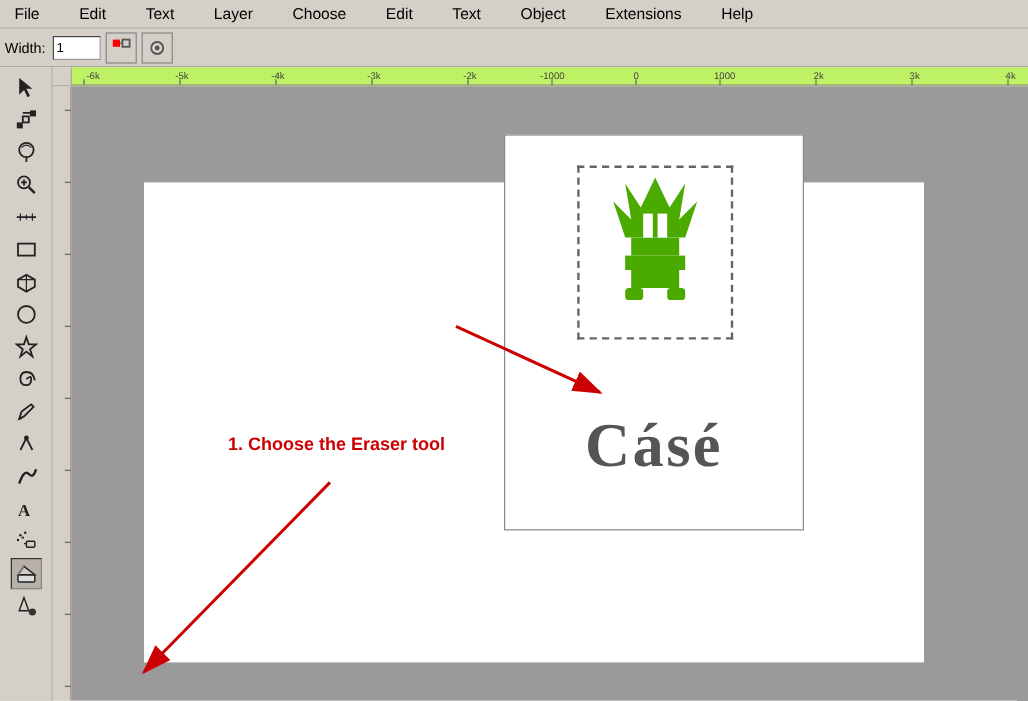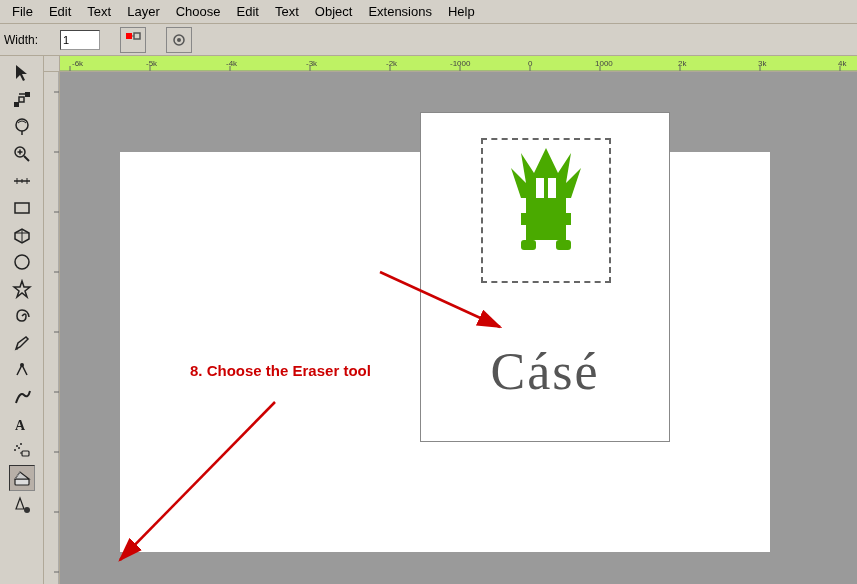--- a/index.html
+++ b/index.html
@@ -15,37 +15,38 @@
 
     
     #menu-bar {
       width: 100%;
       height: 24px;
       background: #d4d0c8;
       border-bottom: 1px solid #b0a898;
       display: flex;
       align-items: center;
       padding: 0 4px;
+      gap: 17px;
     }
     .menu-item {
       padding: 2px 8px;
       cursor: pointer;
       font-size: 13px;
     }
 
     
     #toolbar {
       width: 100%;
       height: 32px;
       background: #d4d0c8;
       border-bottom: 1px solid #b0a898;
       display: flex;
       align-items: center;
       padding: 2px 4px;
-      gap: 20px;
+      gap: 4px;
     }
     .toolbar-label {
       font-size: 12px;
       margin-right: 2px;
     }
     .toolbar-input {
       width: 40px;
       height: 20px;
       font-size: 11px;
       border: 1px inset #999;
@@ -223,21 +224,21 @@
     }
 
     
     #logo-text {
       position: absolute;
       bottom: 40px;
       left: 0;
       right: 0;
       text-align: center;
       font-size: 52px;
-      font-weight: 400;
+      font-weight: 700;
       color: #555;
       font-family: Georgia, serif;
       letter-spacing: 2px;
     }
   </style>
 </head>
 <body>
 
 <div id="menu-bar">
   <span class="menu-item">File</span>
@@ -471,21 +472,21 @@
             <rect x="50" y="35" width="8" height="20" fill="white"></rect>
             <rect x="62" y="35" width="8" height="20" fill="white"></rect>
           </svg>
         </div>
 
         <div id="selected-icon"></div>
 
         <div id="logo-text">Cásé</div>
       </div>
 
-      <div id="annotation-1">8. Choose the Eraser tool</div>
+      <div id="annotation-1">1. Choose the Eraser tool</div>
 
       <svg id="arrows-svg">
 
         <defs>
           <marker id="arrowhead" markerWidth="10" markerHeight="7" refX="9" refY="3.5" orient="auto">
             <polygon points="0 0, 10 3.5, 0 7" fill="#cc0000"></polygon>
           </marker>
         </defs>
 
         <line x1="320" y1="200" x2="440" y2="255" stroke="#cc0000" stroke-width="2.5" marker-end="url(#arrowhead)"></line>

